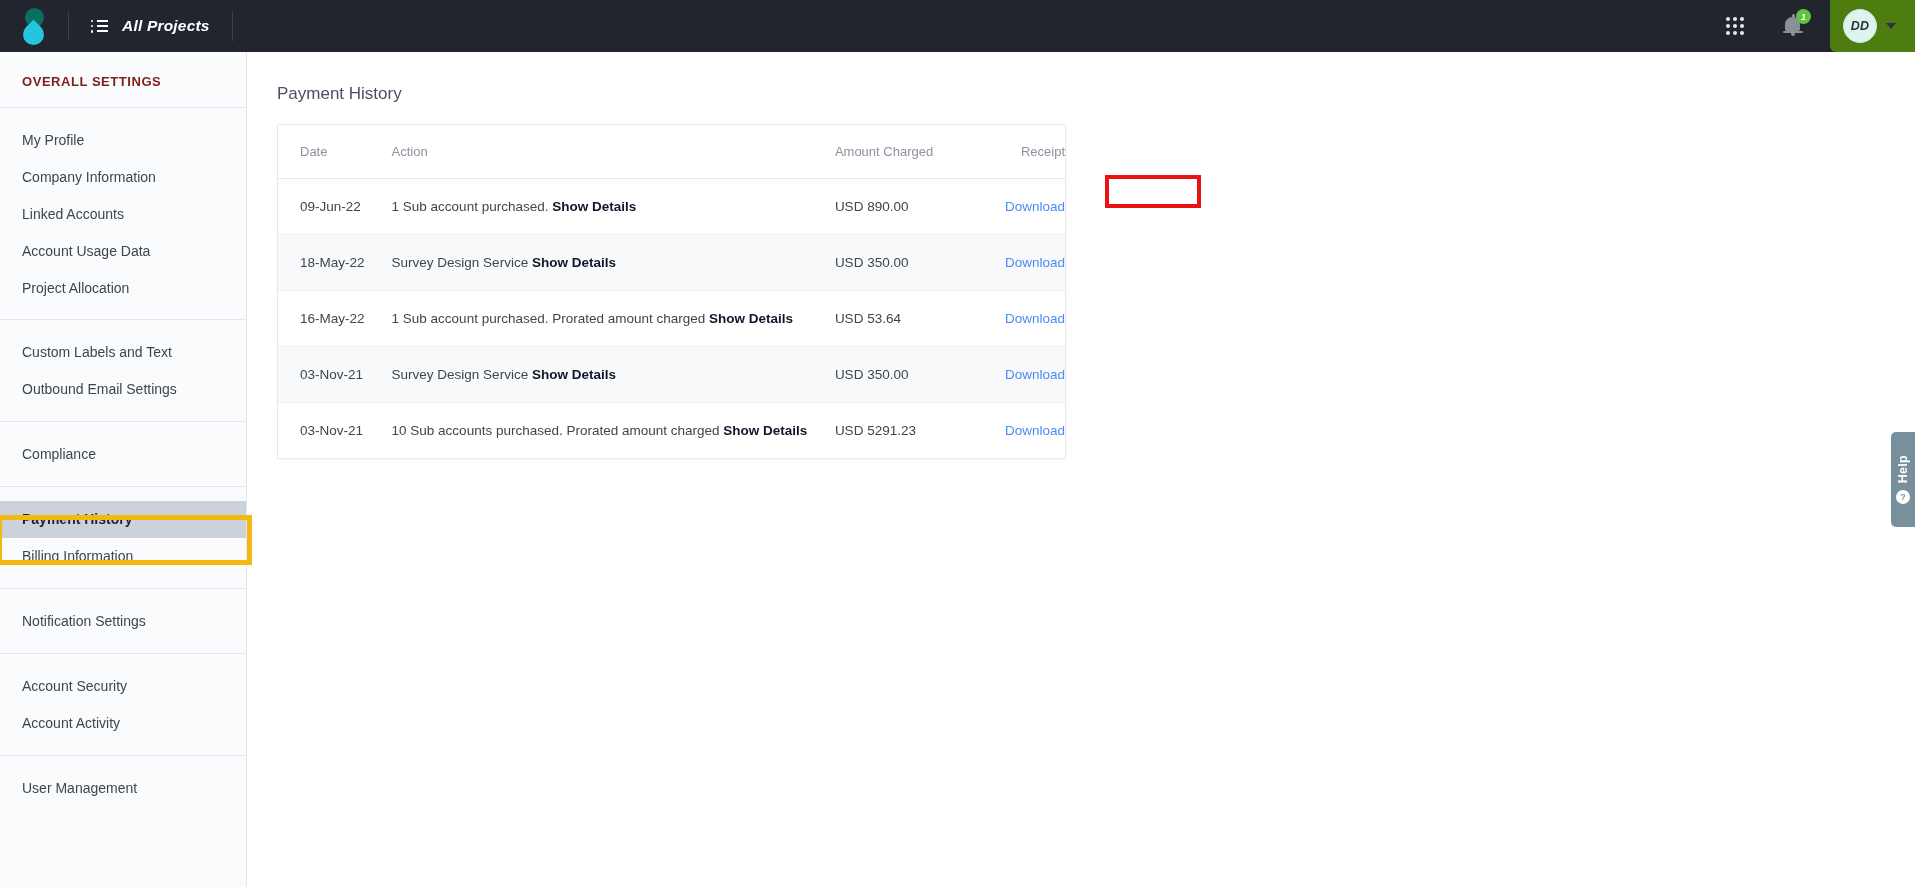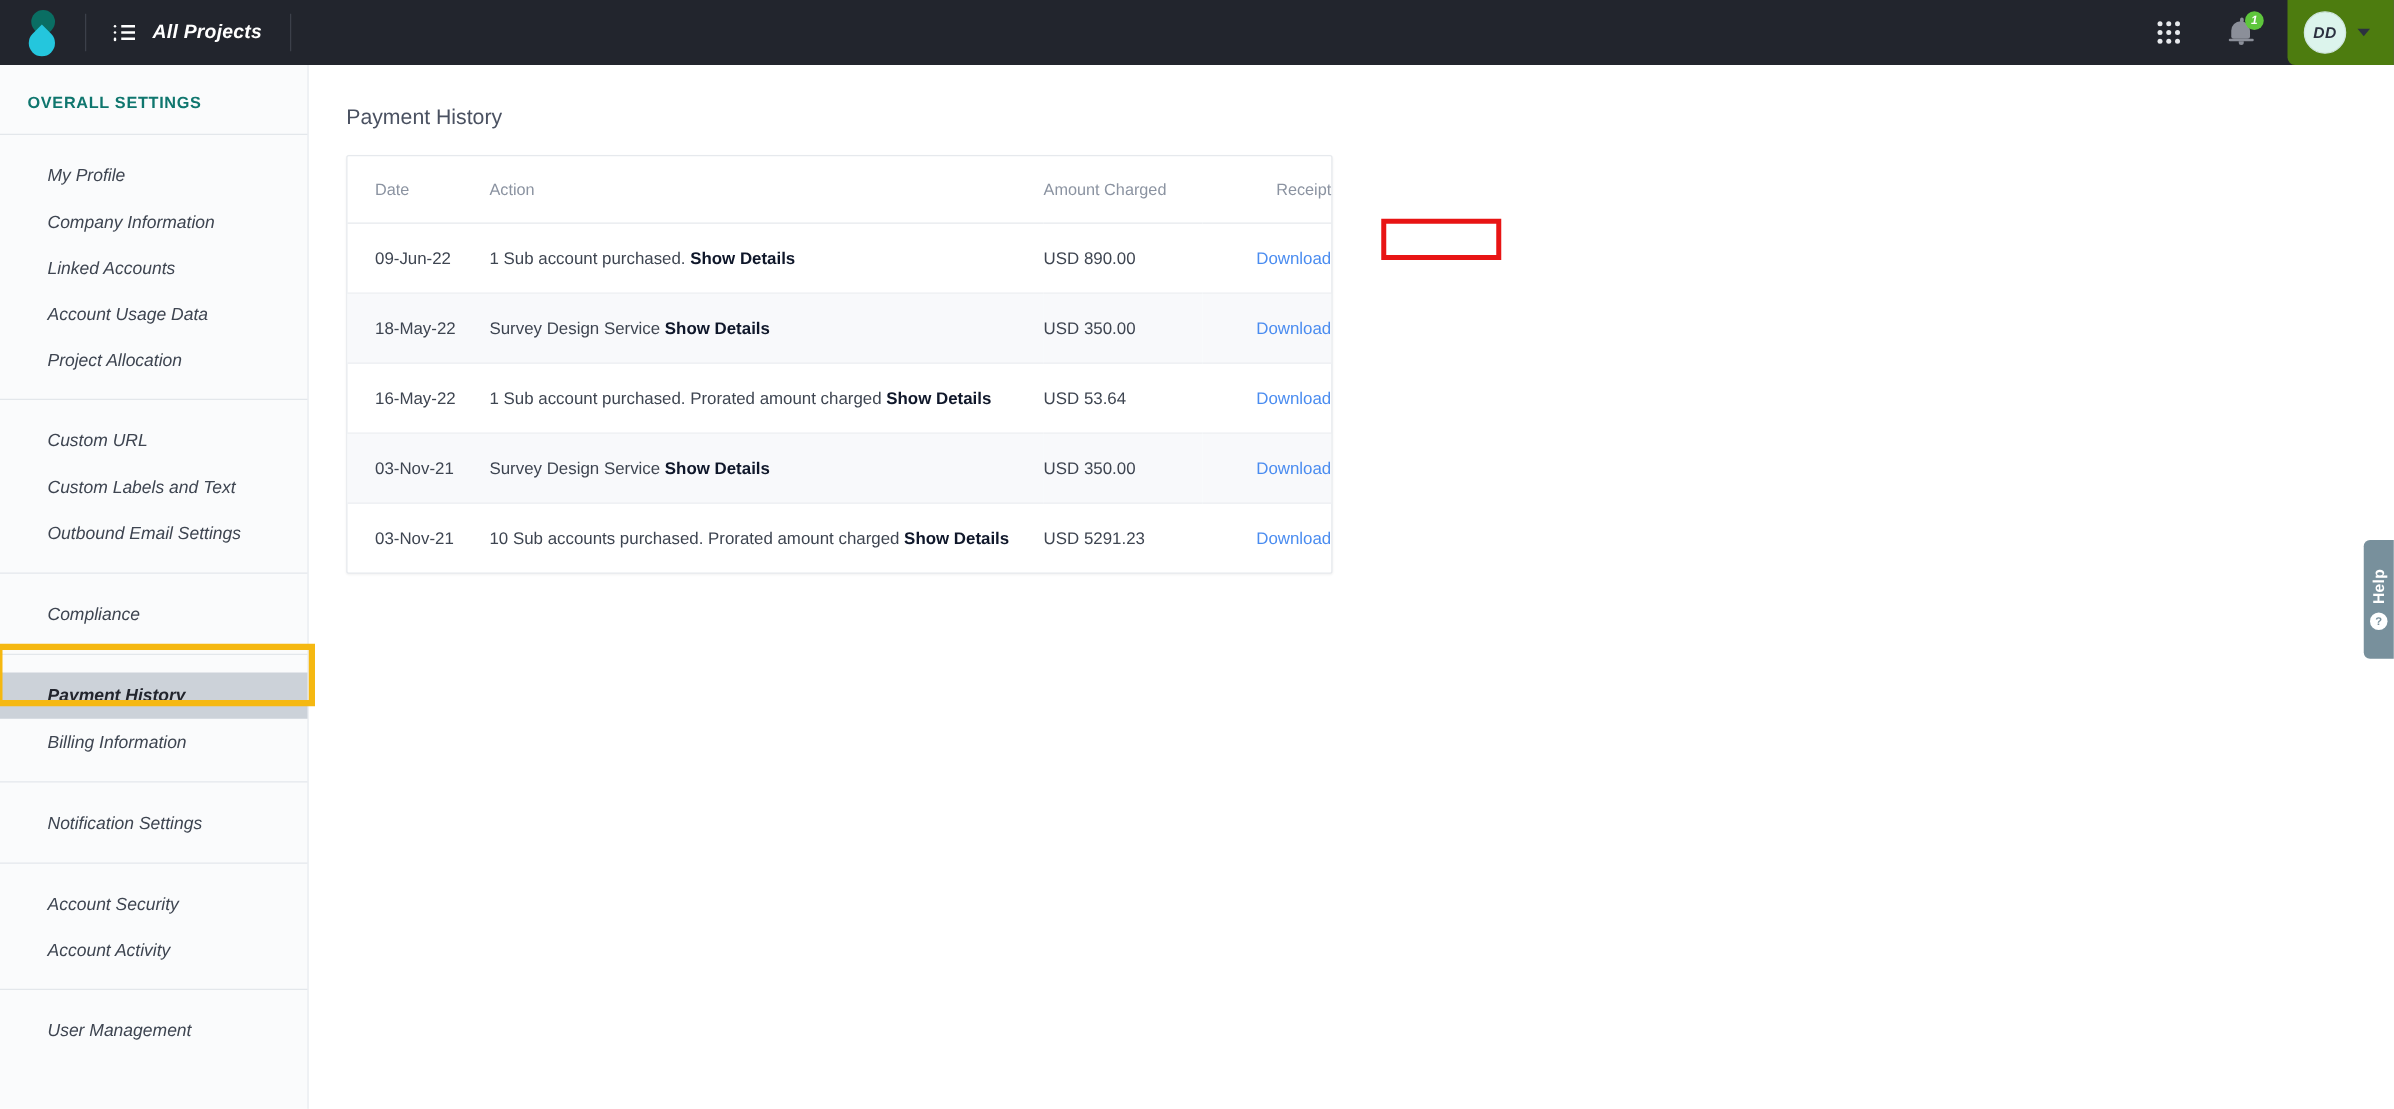--- a/index.html
+++ b/index.html
@@ -63,26 +63,26 @@
   }
   .chev{ width:0; height:0; border-left:5px solid transparent; border-right:5px solid transparent; border-top:6px solid #2c3140; }
 
   
   .sidebar{
     position:absolute; top:52px; left:0; width:247px; height:835px;
     background:#fafbfc; border-right:1px solid #e3e7eb;
   }
   .side-title{
     padding:22px 22px 18px 22px; font-size:13px; font-weight:bold;
-    color:#0f766e; letter-spacing:.55px;
+    color:#7f1d1d; letter-spacing:.55px;
     border-bottom:1px solid #e3e7eb;
   }
   .side-group{ padding:14px 0 13px 0; border-bottom:1px solid #e3e7eb; }
   .side-item{
-    padding:9px 38px; font-size:14px; color:#3e4551; cursor:pointer; line-height:1.35;font-style:italic;
+    padding:9px 22px; font-size:14px; color:#3e4551; cursor:pointer; line-height:1.35;
   }
   .side-item.active{ background:#ccd2d9; font-weight:bold; color:#22252d; }
 
   
   .main{ position:absolute; top:52px; left:247px; width:1668px; height:835px; background:#ffffff; }
   .page-title{
     position:absolute; left:30px; top:32px;
     font-size:17px; color:#4a5161; font-weight:normal;
   }
   .table-card{
@@ -194,21 +194,20 @@
   <div class="side-title">OVERALL SETTINGS</div>
   <div id="sidebar-groups">
       <div class="side-group">
         <div class="side-item">My Profile</div>
         <div class="side-item">Company Information</div>
         <div class="side-item">Linked Accounts</div>
         <div class="side-item">Account Usage Data</div>
         <div class="side-item">Project Allocation</div>
       </div>
       <div class="side-group">
-        <div class="side-item">Custom URL</div>
         <div class="side-item">Custom Labels and Text</div>
         <div class="side-item">Outbound Email Settings</div>
       </div>
       <div class="side-group">
         <div class="side-item">Compliance</div>
       </div>
       <div class="side-group">
         <div class="side-item active">Payment History</div>
         <div class="side-item">Billing Information</div>
       </div>

